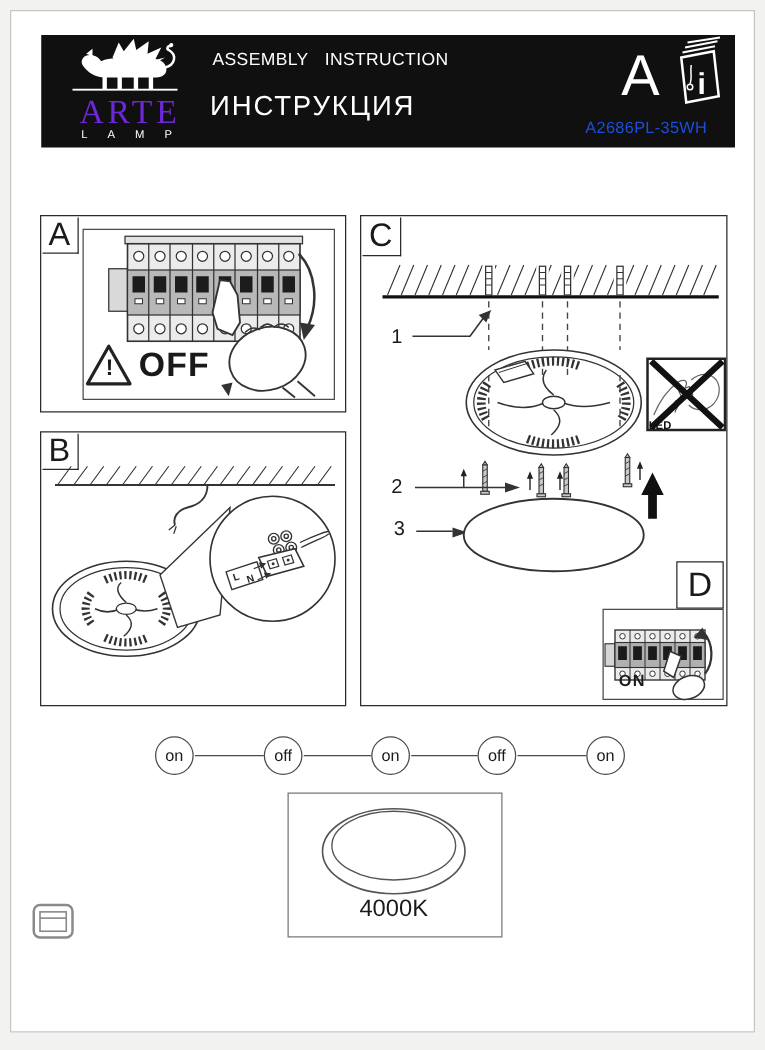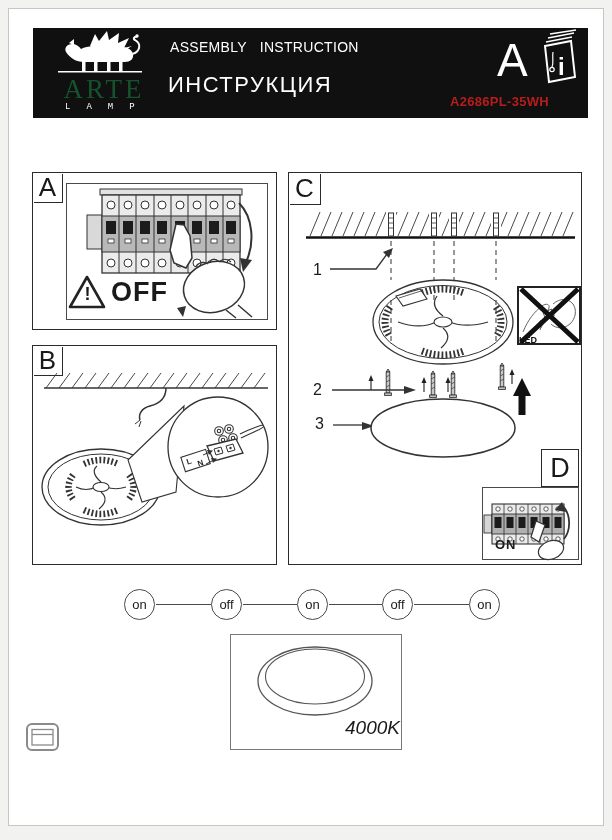--- a/index.html
+++ b/index.html
@@ -4,24 +4,24 @@
 <style>
   html,body{margin:0;padding:0;}
   body{width:612px;height:840px;position:relative;background:#f2f2f1;
        font-family:"Liberation Sans",sans-serif;color:#1a1a1a;overflow:hidden;}
   .abs{position:absolute;}
   .page{left:8px;top:8px;width:594px;height:816px;background:#fff;border:1px solid #c6c6c6;}
   .hdr{left:33px;top:28px;width:555px;height:90px;background:#101010;}
   .hdr-t1{left:170px;top:39px;font-size:14px;color:#fff;letter-spacing:.3px;word-spacing:9px;font-weight:500;}
   .hdr-t2{left:168px;top:72px;font-size:22px;color:#fff;letter-spacing:1.5px;font-weight:500;}
   .hdr-A{left:497px;top:33px;font-size:46px;color:#fff;font-weight:400;}
-  .hdr-model{left:450px;top:94px;width:134px;text-align:left;font-size:13px;font-weight:bold;color:#b91c1c;letter-spacing:.3px;}
+  .hdr-model{left:450px;top:94px;width:134px;text-align:center;font-size:13px;font-weight:normal;color:#1d4ed8;letter-spacing:.3px;}
   .brand{left:55px;top:74px;width:92px;text-align:center;font-family:"Liberation Serif",serif;
-         font-size:27px;color:#14532d;letter-spacing:3px;padding-left:3px;}
-  .brand-sub{left:58px;top:102px;width:92px;font-family:Liberation Mono, monospace;
+         font-size:27px;color:#6d28d9;letter-spacing:3px;padding-left:3px;}
+  .brand-sub{left:58px;top:102px;width:92px;font-family:Liberation Sans, sans-serif;
          font-size:9px;color:#fff;letter-spacing:16px;padding-left:7px;}
   .frame{border:1.5px solid #2b2b2b;background:transparent;}
   .letterbox{border-right:1.5px solid #2b2b2b;border-bottom:1.5px solid #2b2b2b;background:#fff;
              display:flex;align-items:center;justify-content:center;font-size:26px;font-weight:500;}
   .innerframe{border:1px solid #4a4a4a;}
   .bigtxt{font-weight:bold;letter-spacing:1px;}
   .callout{font-size:16px;}
   .seq-circle{width:29px;height:29px;border:1.5px solid #4a4a4a;border-radius:50%;
               display:flex;align-items:center;justify-content:center;font-size:13px;background:#fff;}
   .seq-line{height:1.3px;background:#4a4a4a;}
@@ -340,13 +340,13 @@
     <span>on</span>
   </div>
 <div class="abs seq-circle z4" style="left:382px;top:589px;">
     <span>off</span>
   </div>
 <div class="abs seq-circle z4" style="left:469px;top:589px;">
     <span>on</span>
   </div>
 
 <div class="abs z2" style="left:230px;top:634px;width:170px;height:114px;border:1px solid #777;"></div>
-<div class="abs z4" style="left:230px;top:717px;width:170px;text-align:right;font-size:19px;font-style:italic;">4000K</div>
+<div class="abs z4" style="left:230px;top:717px;width:170px;text-align:center;font-size:19px;">4000K</div>
 
 </body></html>

